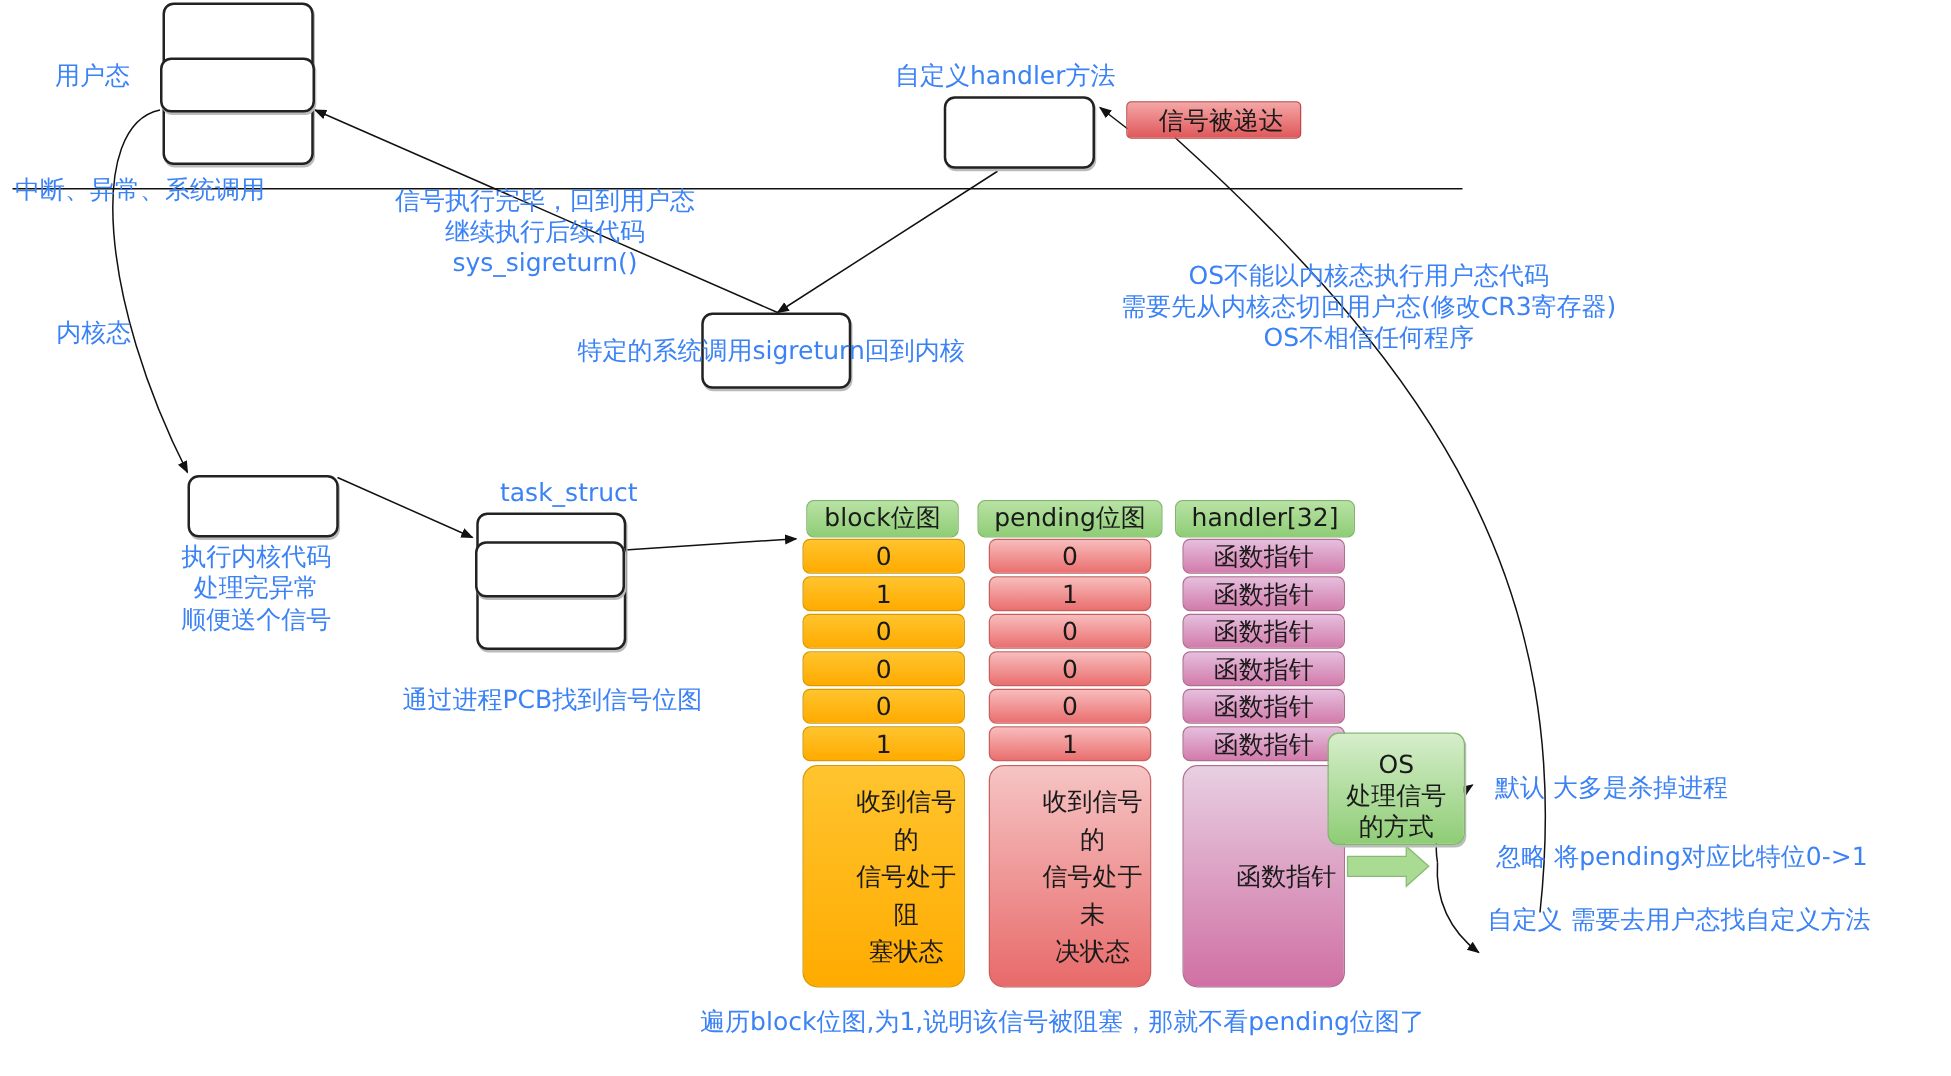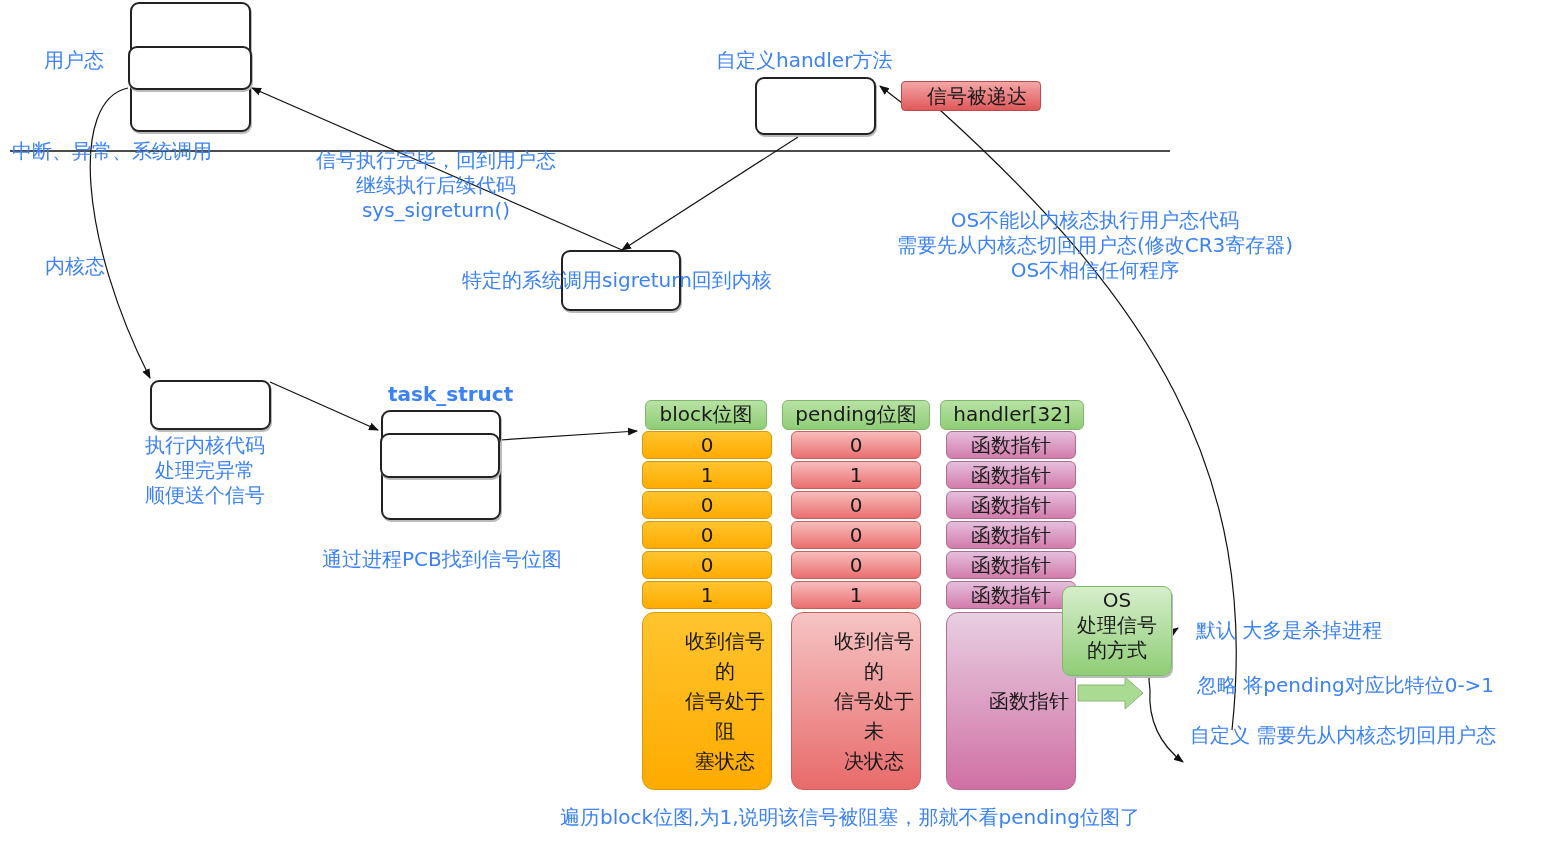--- a/index.html
+++ b/index.html
@@ -83,21 +83,21 @@
   <div>OS不相信任何程序</div>
 </div>
 
 <div class="box" style="left:150px;top:380px;width:121px;height:50px;"></div>
 <div class="lbl c" style="left:120px;top:433px;width:170px;">
   <div>执行内核代码</div>
   <div>处理完异常</div>
   <div>顺便送个信号</div>
 </div>
 
-<div class="lbl" style="left:388px;top:382px;font-weight:bold;">task_struct</div>
+<div class="lbl" style="left:400px;top:382px;">task_struct</div>
 <div class="box" style="left:381px;top:410px;width:120px;height:110px;"></div>
 <div class="box" style="left:380px;top:433px;width:120px;height:45px;"></div>
 <div class="lbl" style="left:322px;top:547px;">通过进程PCB找到信号位图</div>
 
 <div class="cell hdr" style="left:645px;top:400px;width:122px;height:30px;">block位图</div>
 <div id="block-col">
     <div class="cell blk" style="left: 642px; top: 431px; width: 130px; height: 28px;">0</div>
     <div class="cell blk" style="left: 642px; top: 461px; width: 130px; height: 28px;">1</div>
     <div class="cell blk" style="left: 642px; top: 491px; width: 130px; height: 28px;">0</div>
     <div class="cell blk" style="left: 642px; top: 521px; width: 130px; height: 28px;">0</div>
@@ -135,24 +135,24 @@
     <div class="cell hnd" style="left: 946px; top: 461px; width: 130px; height: 28px;">函数指针</div>
     <div class="cell hnd" style="left: 946px; top: 491px; width: 130px; height: 28px;">函数指针</div>
     <div class="cell hnd" style="left: 946px; top: 521px; width: 130px; height: 28px;">函数指针</div>
     <div class="cell hnd" style="left: 946px; top: 551px; width: 130px; height: 28px;">函数指针</div>
     <div class="cell hnd" style="left: 946px; top: 581px; width: 130px; height: 28px;">函数指针</div>
   </div>
 <div class="cell big hnd-big" style="left:946px;top:612px;width:130px;height:178px;">
   <div>函数指针</div>
 </div>
 
-<div class="os-box" style="left:1062px;top:586px;width:110px;height:90px;padding-top:1px;">
+<div class="os-box" style="left:1062px;top:586px;width:110px;height:90px;padding-top:12px;">
   <div>OS</div>
   <div>处理信号</div>
   <div>的方式</div>
 </div>
 <div class="lbl" style="left:1196px;top:618px;">默认  大多是杀掉进程</div>
 <div class="lbl" style="left:1197px;top:673px;">忽略  将pending对应比特位0-&gt;1</div>
-<div class="lbl" style="left:1190px;top:723px;">自定义 需要先从内核态切回用户态</div>
+<div class="lbl" style="left:1190px;top:723px;">自定义 需要去用户态找自定义方法</div>
 
 <div class="lbl c" style="left:380px;top:805px;width:940px;">
   <div>遍历block位图,为1,说明该信号被阻塞，那就不看pending位图了</div>
 </div>
 
 </body></html>

